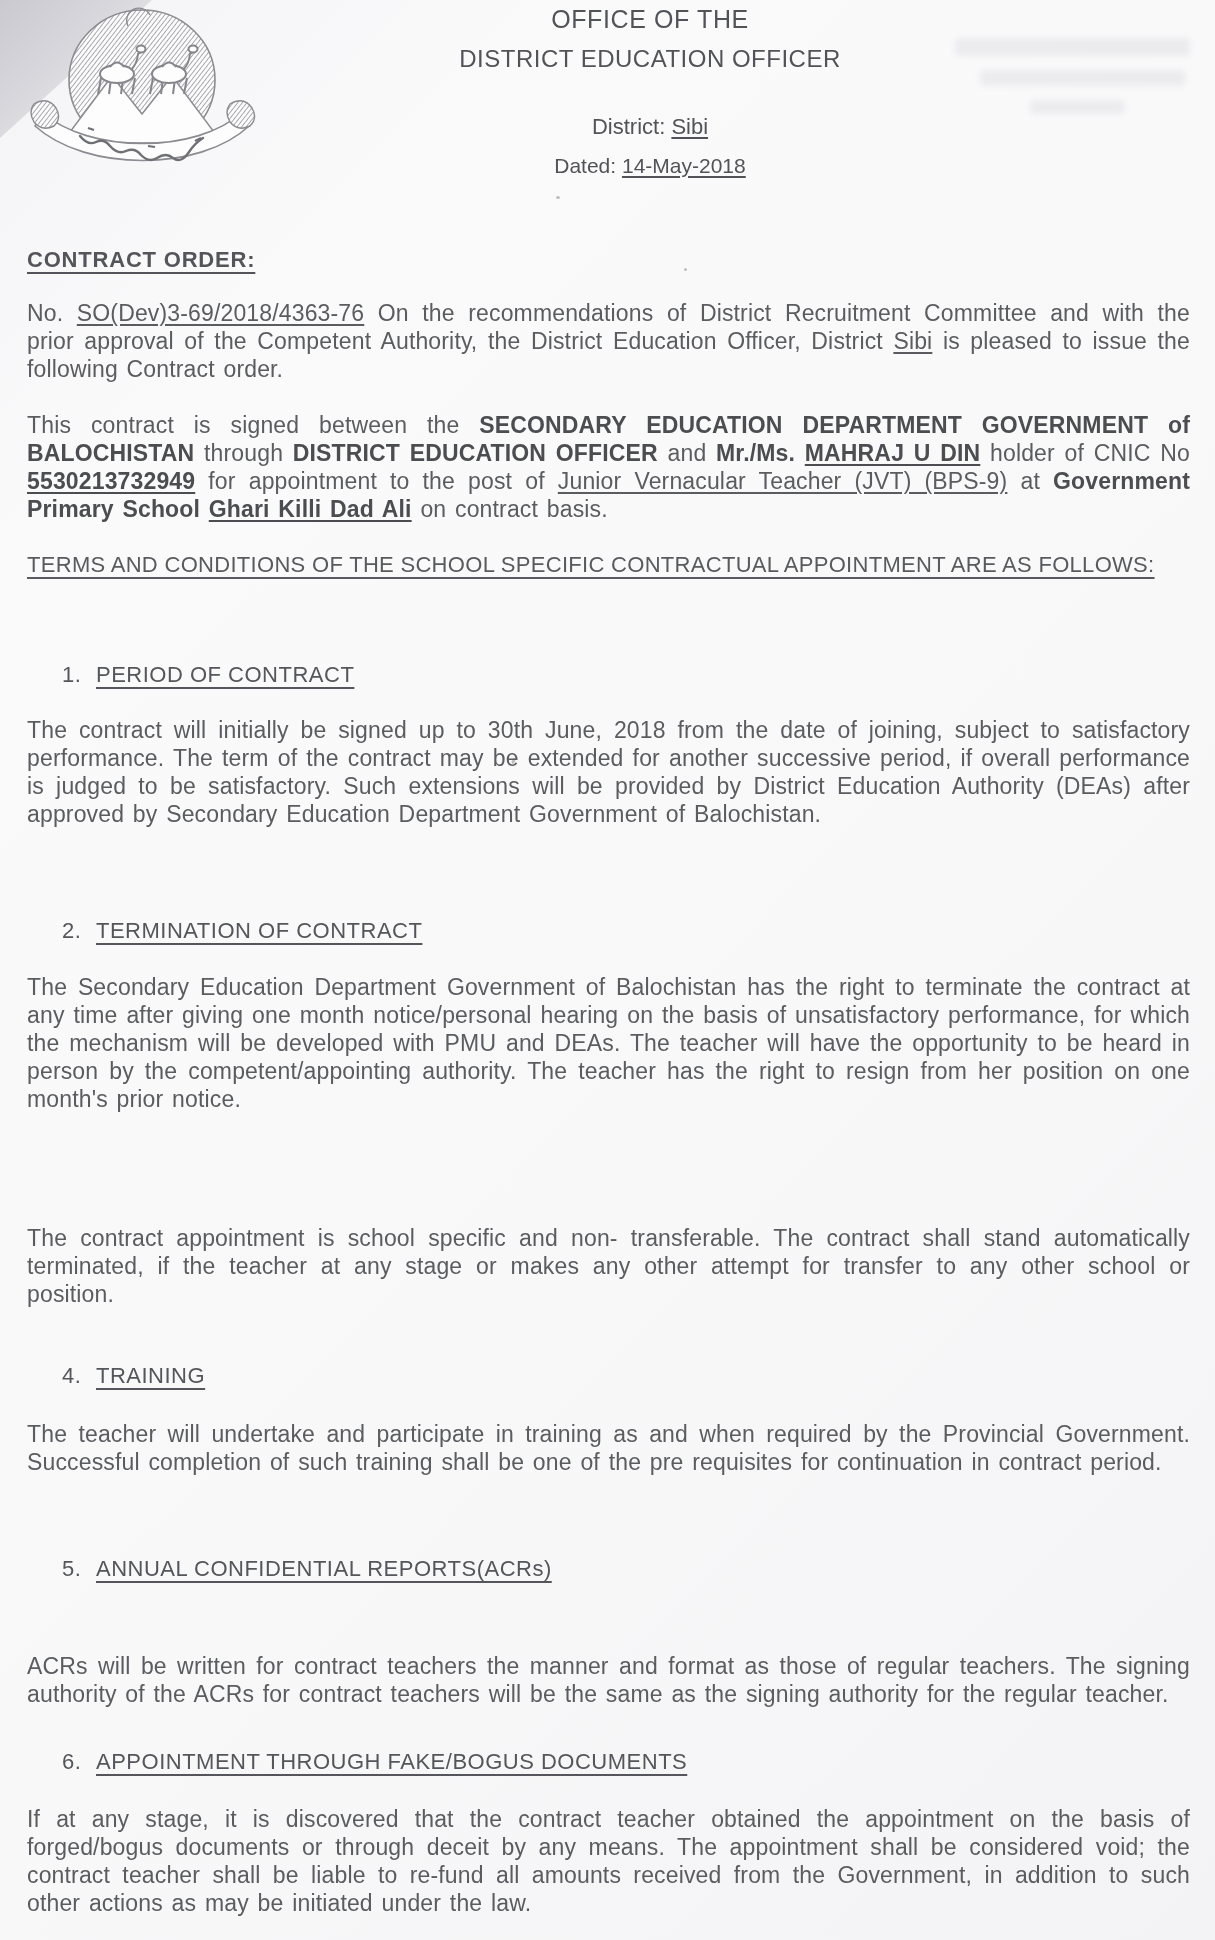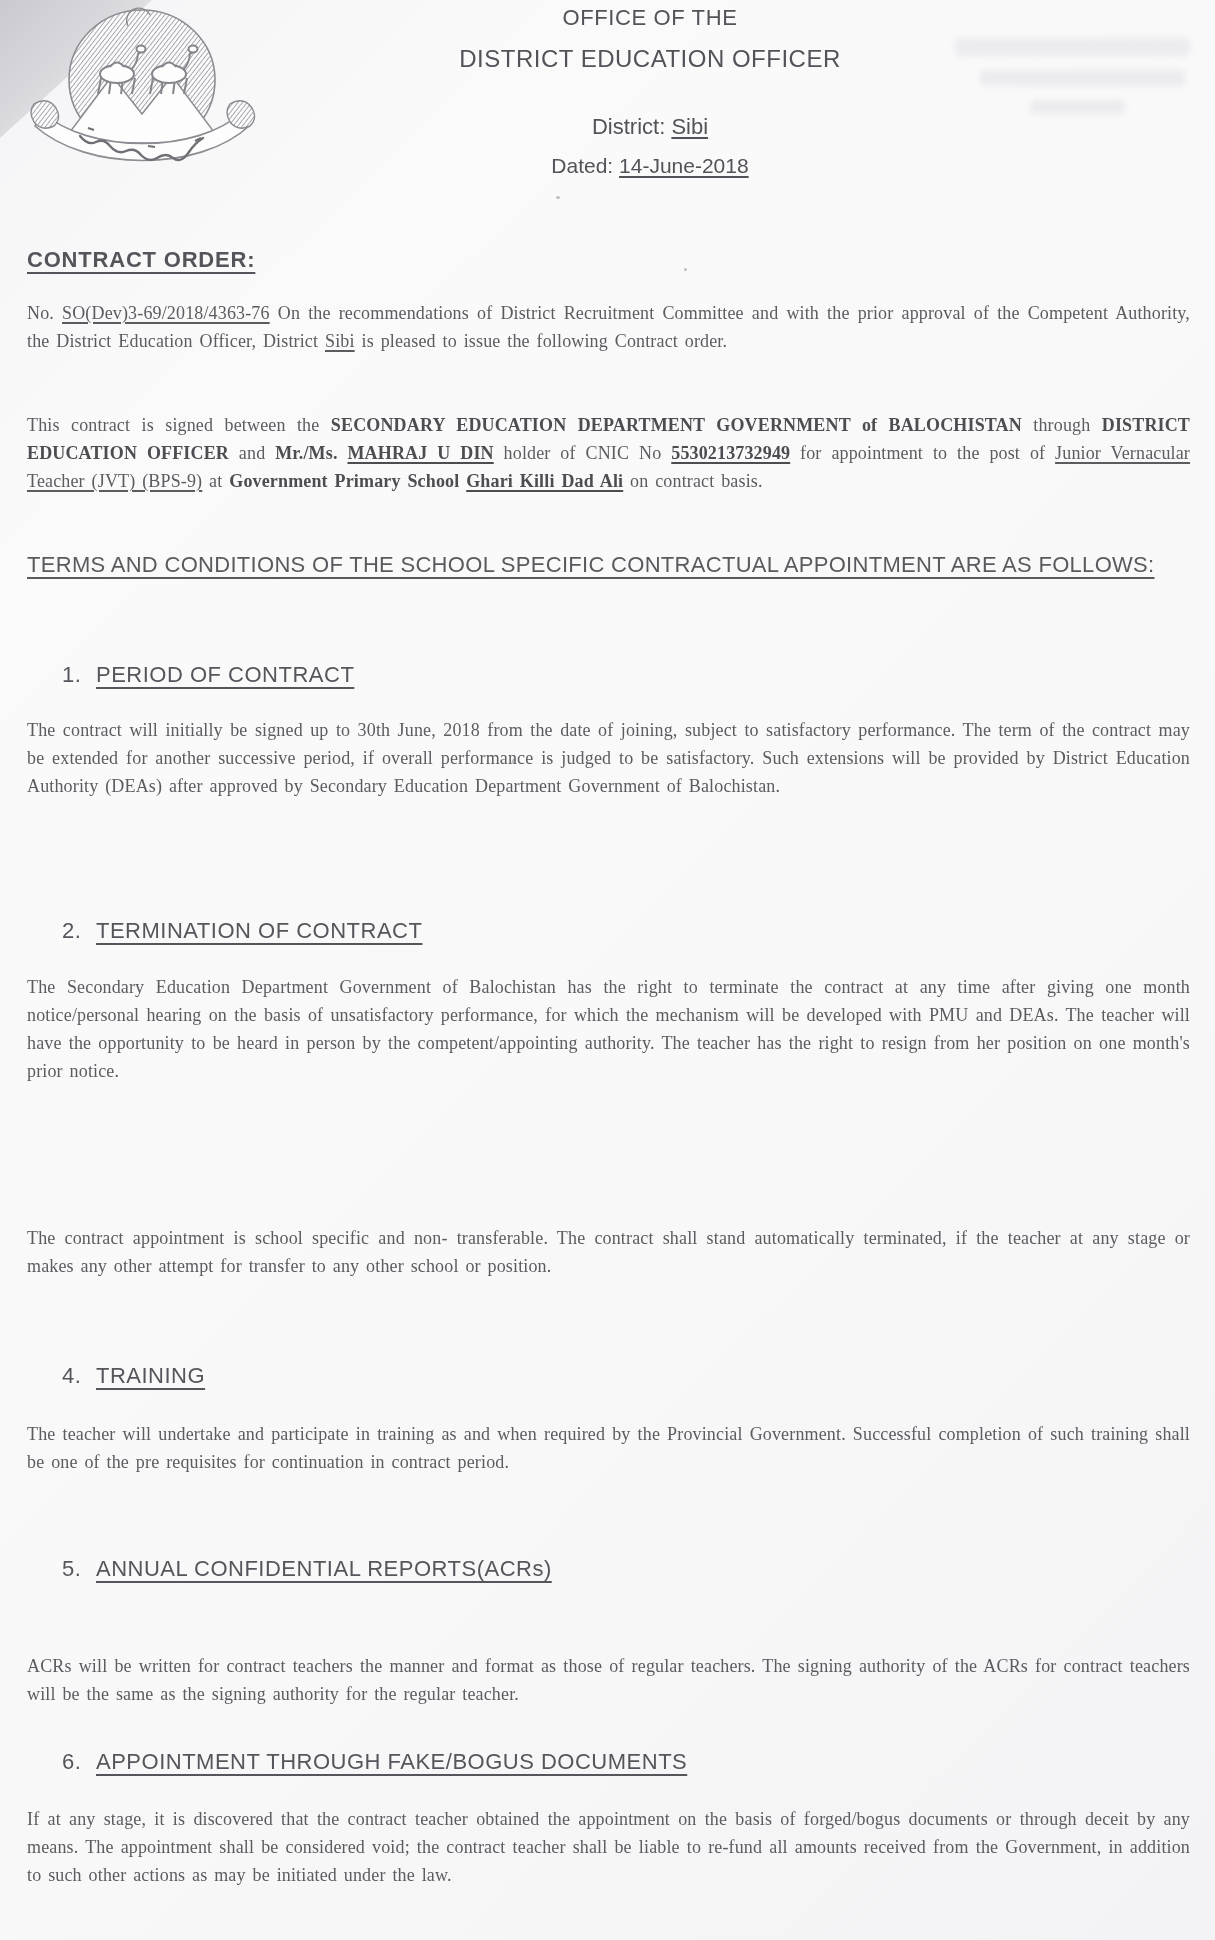--- a/index.html
+++ b/index.html
@@ -18,28 +18,28 @@
     background:linear-gradient(135deg,#c9c9cf 0%,#d8d8dd 40%,#e9e9ee 72%,rgba(238,238,242,0) 73%);
     clip-path:polygon(0 0,152px 0,0 138px);
   }
   .ghost{position:absolute;background:#9a9aa6;opacity:.14;filter:blur(3px);border-radius:4px;}
   .speck{position:absolute;background:#8e8e94;border-radius:50%;opacity:.55;}
 
   
   .emblem{position:absolute;left:28px;top:2px;width:230px;height:196px;}
   .hdr{position:absolute;left:88px;top:0;width:1124px;text-align:center;color:#525358;}
   .hdr div{position:absolute;left:0;width:100%;}
-  .hdr-1{top:5px;font-size:22px;letter-spacing:.6px;}
+  .hdr-1{top:5px;font-size:25px;letter-spacing:.6px;}
   .hdr-2{top:45px;font-size:24px;letter-spacing:.5px;}
   .hdr-3{top:114px;font-size:22px;}
   .hdr-4{top:154px;font-size:21px;}
 
   
   .blk{position:absolute;left:27px;width:1163px;}
-  .para{font-size:18px;line-height:28px;text-align:justify;word-spacing:2.2px;letter-spacing:.15px;color:#5b5c60;font-family:Liberation Serif, serif;}
+  .para{font-size:23px;line-height:28px;text-align:justify;word-spacing:2.2px;letter-spacing:.15px;color:#5b5c60;}
   .h-main{font-size:22px;font-weight:bold;letter-spacing:.8px;color:#54555a;}
   .h-terms{font-size:22px;font-weight:normal;line-height:34px;letter-spacing:.3px;color:#595a5e;text-align:justify;}
   .sec-h{position:absolute;left:62px;font-size:22px;letter-spacing:.5px;color:#55565b;white-space:nowrap;margin-top:12px;}
   .sec-h .num{display:inline-block;width:34px;}
   .u{text-decoration:underline;text-underline-offset:3px;text-decoration-thickness:1.8px;}
   .uh{text-decoration:underline;text-underline-offset:5px;text-decoration-thickness:2.4px;}
   .b{font-weight:bold;color:#4c4d51;}
 </style>
 </head>
 <body>
@@ -92,21 +92,21 @@
 
       <path d="M52,134 q8,10 16,6 q8,-4 14,4 q8,9 16,5 q9,-4 15,4 q8,8 16,3 q9,-6 16,0 q8,6 16,-6 q6,-9 14,-14" fill="none" stroke="#6f7076" stroke-width="2.4" stroke-linecap="round"></path>
       <path d="M60,126 l6,2 m54,16 l7,1 m40,-6 l6,-3" stroke="#6f7076" stroke-width="2" fill="none"></path>
     </svg>
   </div>
 
   <div class="hdr">
     <div class="hdr-1">OFFICE OF THE</div>
     <div class="hdr-2">DISTRICT EDUCATION OFFICER</div>
     <div class="hdr-3"><span>District: </span><span class="u">Sibi</span></div>
-    <div class="hdr-4"><span>Dated: </span><span class="u">14-June-2018</span></div>
+    <div class="hdr-4"><span>Dated: </span><span class="u">14-May-2018</span></div>
   </div>
 
   <div class="blk h-main" style="top:247px;">
     <span class="uh">CONTRACT ORDER:</span>
   </div>
 
   <p class="blk para" style="top:299px;margin:0;"><span>No. </span><span class="u">SO(Dev)3-69/2018/4363-76</span><span> On the recommendations of District Recruitment Committee and with the prior approval of the Competent Authority, the District Education Officer, District </span><span class="u">Sibi</span><span> is pleased to issue the following Contract order.</span></p>
 
   <p class="blk para" style="top:411px;margin:0;"><span>This contract is signed between the </span><span class="b">SECONDARY EDUCATION DEPARTMENT GOVERNMENT of BALOCHISTAN</span><span> through </span><span class="b">DISTRICT EDUCATION OFFICER</span><span> and </span><span class="b">Mr./Ms. </span><span class="b u">MAHRAJ U DIN</span><span> holder of CNIC No </span><span class="b u">5530213732949</span><span> for appointment to the post of </span><span class="u">Junior Vernacular Teacher (JVT) (BPS-9)</span><span> at </span><span class="b">Government Primary School </span><span class="b u">Ghari Killi Dad Ali</span><span> on contract basis.</span></p>
 

